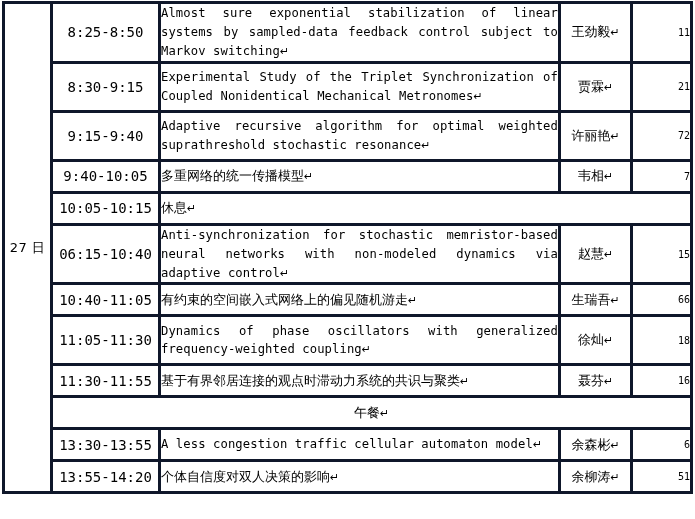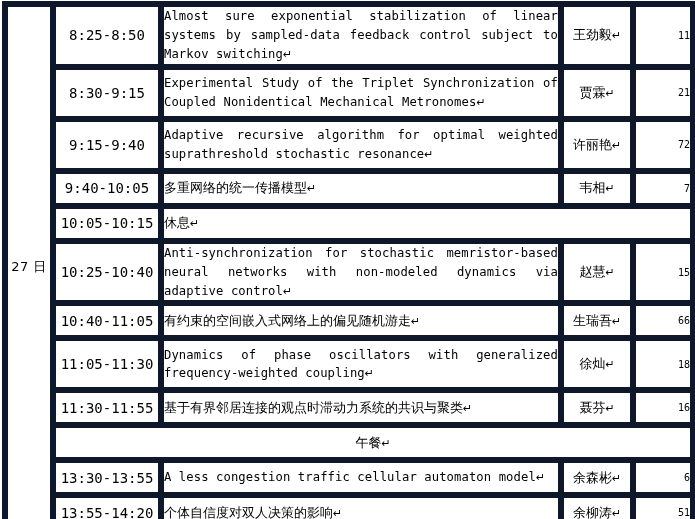--- a/index.html
+++ b/index.html
@@ -21,21 +21,21 @@
     box-sizing: border-box;
   }
   table.schedule {
     border-collapse: collapse;
     width: 690px;
     margin-left: 2px;
     margin-top: 1px;
     table-layout: fixed;
   }
   table.schedule td {
-    border: 6px solid #0f172a;
+    border: 3px solid #0f172a;
     padding: 0;
     vertical-align: middle;
   }
   .col-day   { width: 48px; }
   .col-time  { width: 108px; }
   .col-title { width: 400px; }
   .col-author{ width: 72px; }
   .col-num   { width: 60px; }
 
   .cell-day {
@@ -181,21 +181,21 @@
         <td class="cell-time">
           <span>10:05-10:15</span>
         </td>
         <td class="merged-break" colspan="3">
           <span>休息</span><span class="pilcrow">↵</span>
         </td>
       </tr>
 
       <tr class="row-tall">
         <td class="cell-time">
-          <span>10:25-10:40</span>
+          <span>06:15-10:40</span>
         </td>
         <td class="cell-title latin">
           <span>Anti-synchronization for stochastic memristor-based neural networks with non-modeled dynamics via adaptive control</span><span class="pilcrow">↵</span>
         </td>
         <td class="cell-author">
           <span>赵慧</span><span class="pilcrow">↵</span>
         </td>
         <td class="cell-num">
           <span>15</span>
         </td>

